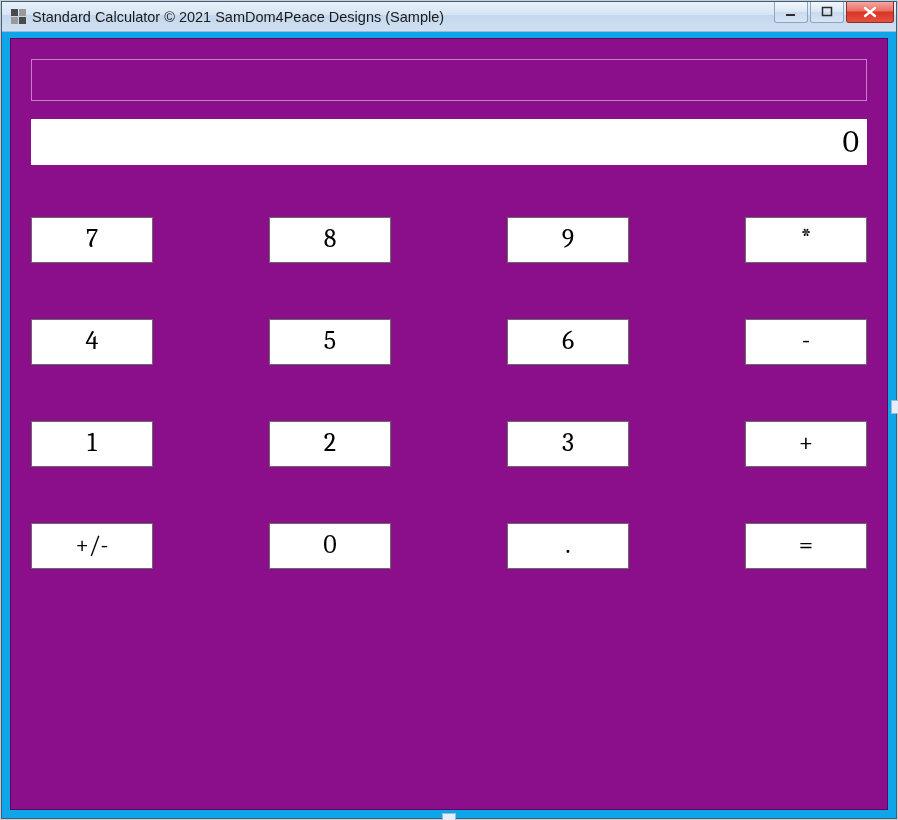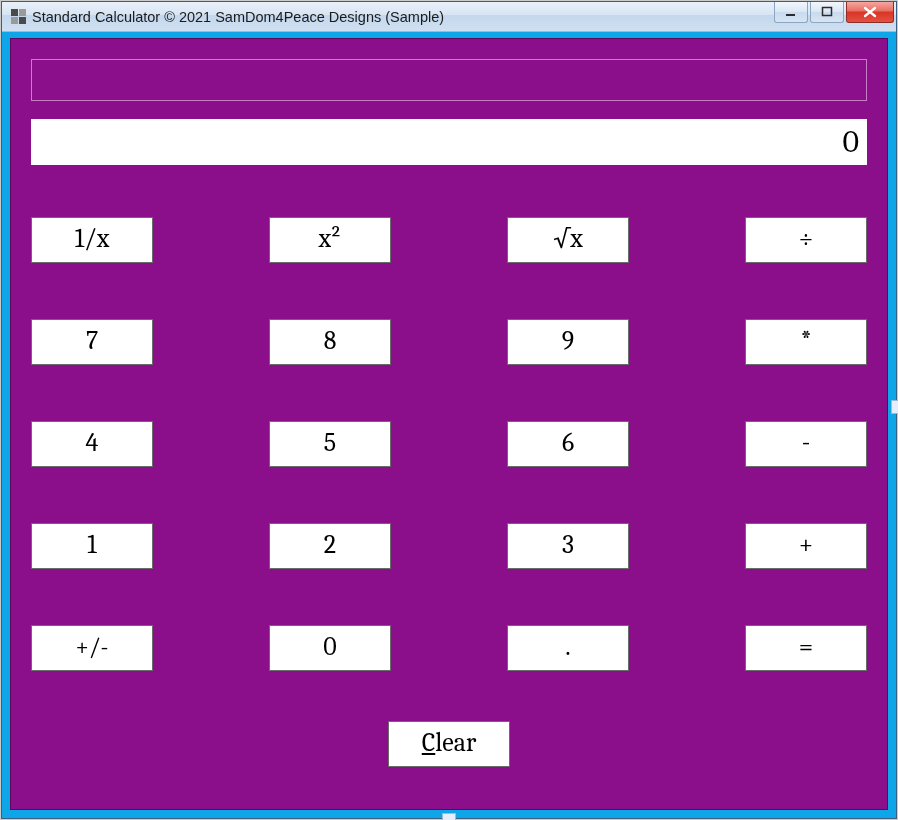--- a/index.html
+++ b/index.html
@@ -216,26 +216,20 @@
   </div>
 
   <div class="client">
 
     <div class="history"></div>
 
     <div class="display">0</div>
 
     <div class="pad">
 
-      <div class="row">
-        <div class="btn">1/x</div>
-        <div class="btn">x²</div>
-        <div class="btn">√x</div>
-        <div class="btn">÷</div>
-      </div>
 
       <div class="row">
         <div class="btn">7</div>
         <div class="btn">8</div>
         <div class="btn">9</div>
         <div class="btn">*</div>
       </div>
 
       <div class="row">
         <div class="btn">4</div>
@@ -252,23 +246,20 @@
       </div>
 
       <div class="row">
         <div class="btn tight">+/-</div>
         <div class="btn">0</div>
         <div class="btn">.</div>
         <div class="btn">=</div>
       </div>
 
       <div class="row bottom">
-        <div class="btn action">
-          <span></span><span class="mnemonic">C</span><span>lear</span>
-        </div>
       </div>
 
     </div>
   </div>
 
   <div class="resize-nub"></div>
   <div class="resize-nub2"></div>
 </div>
 
 </body></html>

